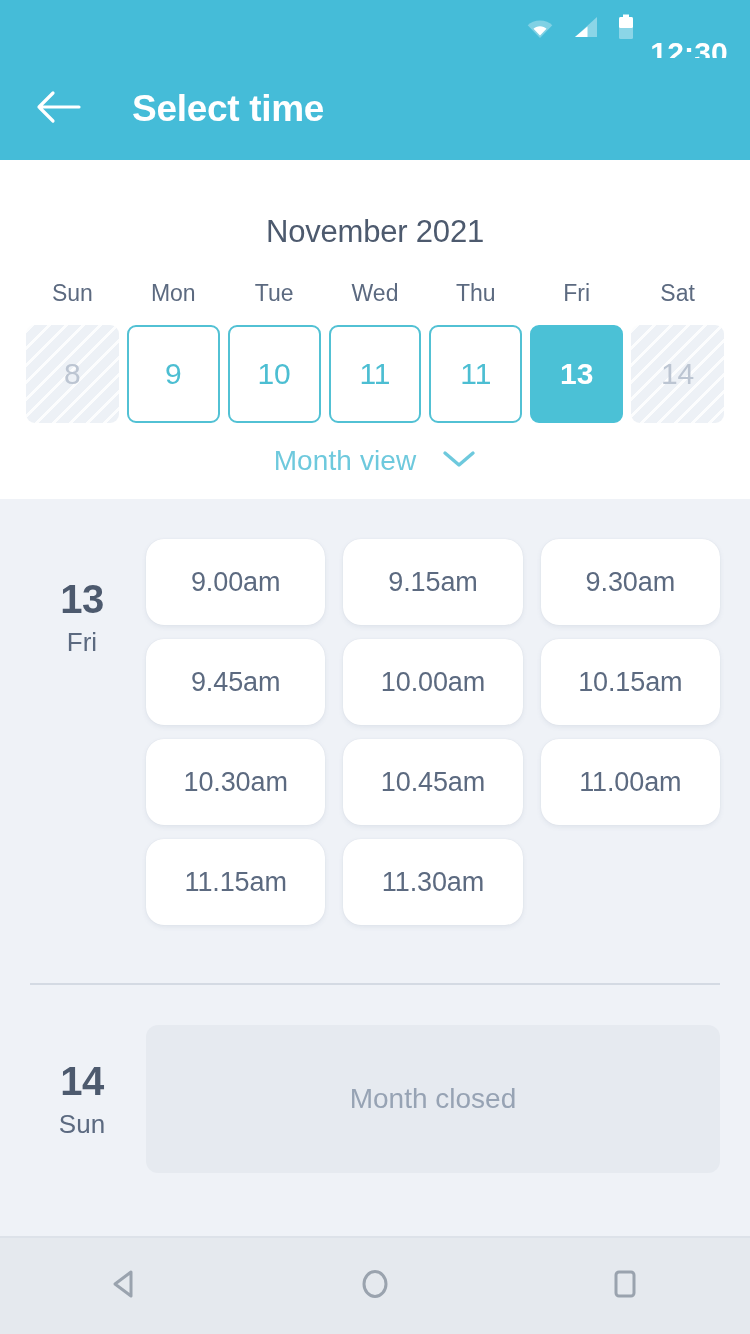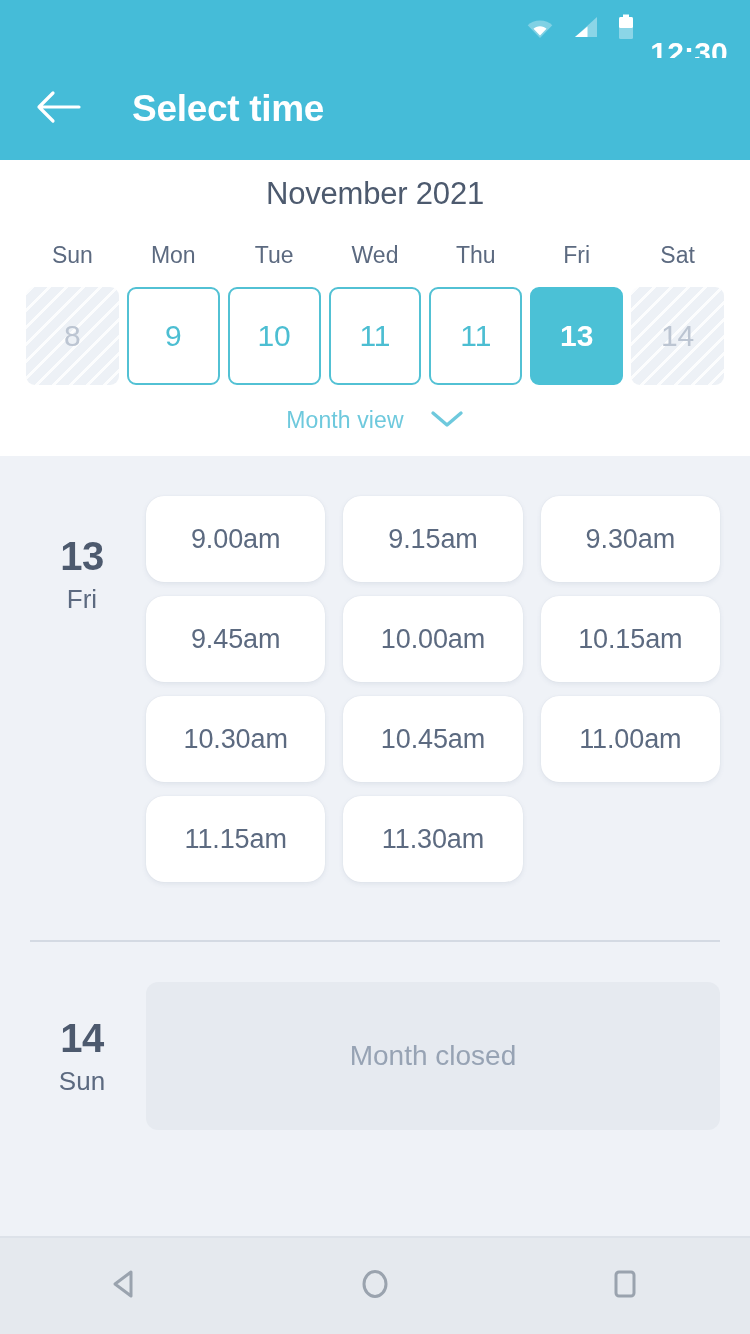--- a/index.html
+++ b/index.html
@@ -81,21 +81,21 @@
   
   .calendar-card {
     background: #ffffff;
     padding: 0 0 22px 0;
     flex: none;
   }
   .month-title {
     text-align: center;
     color: #4d5a6e;
     font-size: 31px;
-    padding-top: 16px;
+    padding-top: 54px;
     letter-spacing: -0.2px;
   }
   .weekday-row {
     display: grid;
     grid-template-columns: repeat(7, 1fr);
     padding: 0 22px;
     margin-top: 30px;
   }
   .weekday {
     text-align: center;
@@ -145,21 +145,21 @@
 
   .month-view-row {
     display: flex;
     align-items: center;
     justify-content: center;
     margin-top: 22px;
     cursor: pointer;
   }
   .month-view-label {
     color: #6ec9dd;
-    font-size: 23px;
+    font-size: 28px;
     letter-spacing: 0.1px;
   }
   .chevron {
     margin-left: 26px;
     display: block;
   }
 
   
   .content {
     flex: 1 1 auto;

